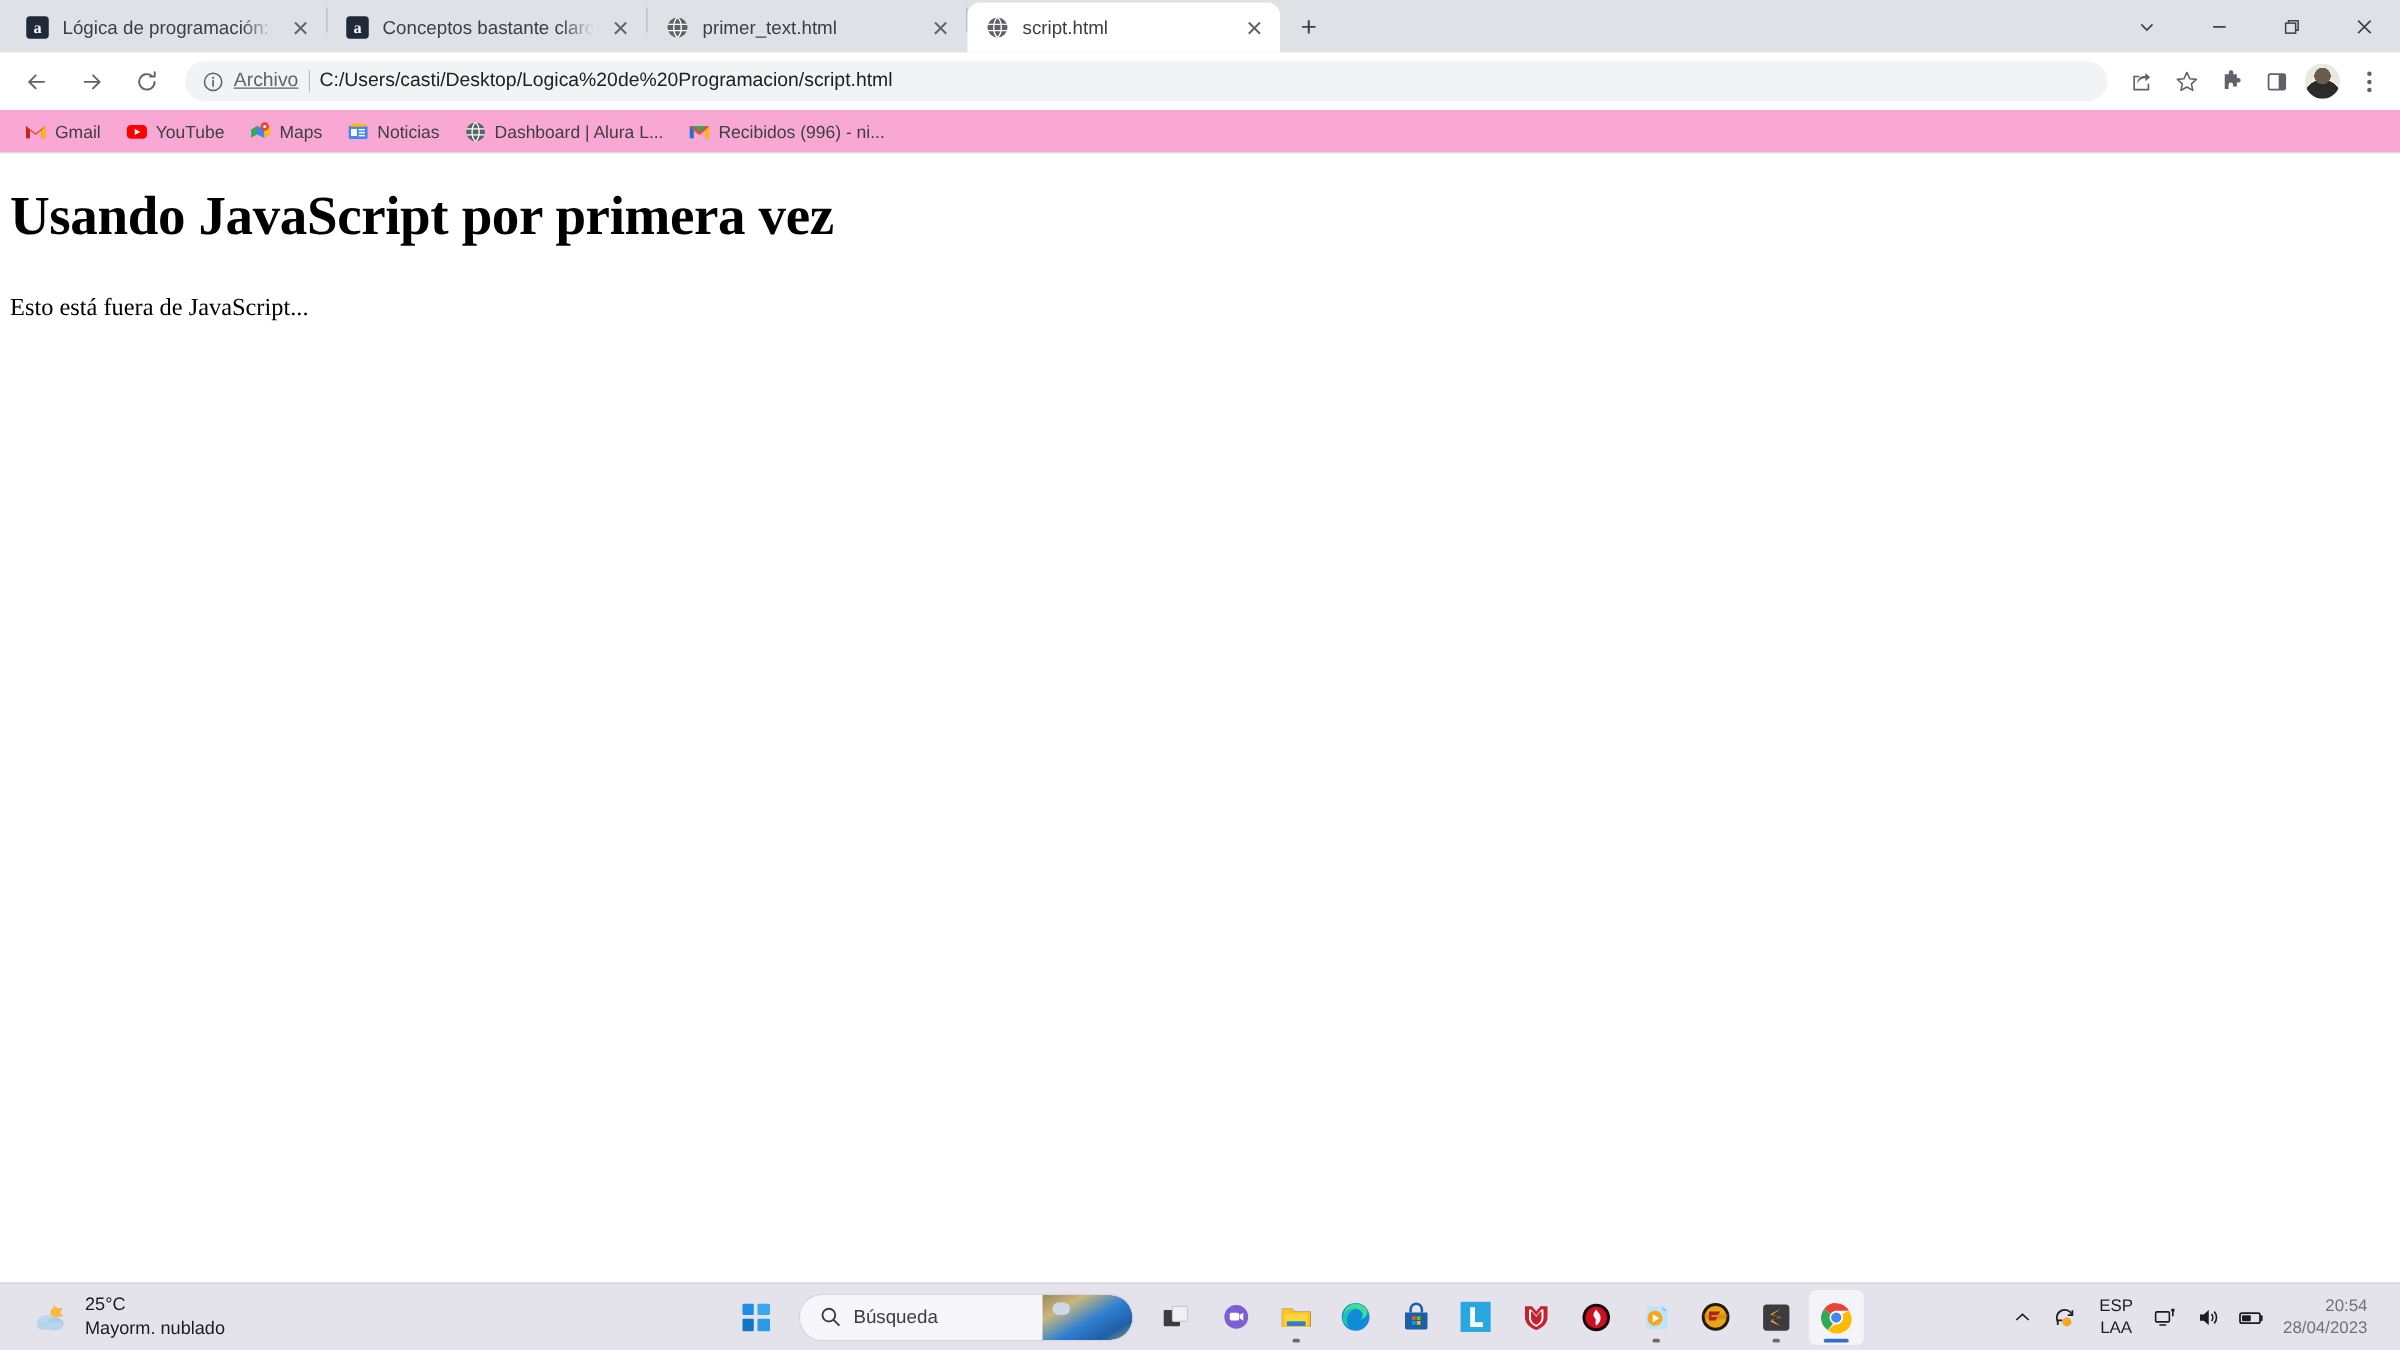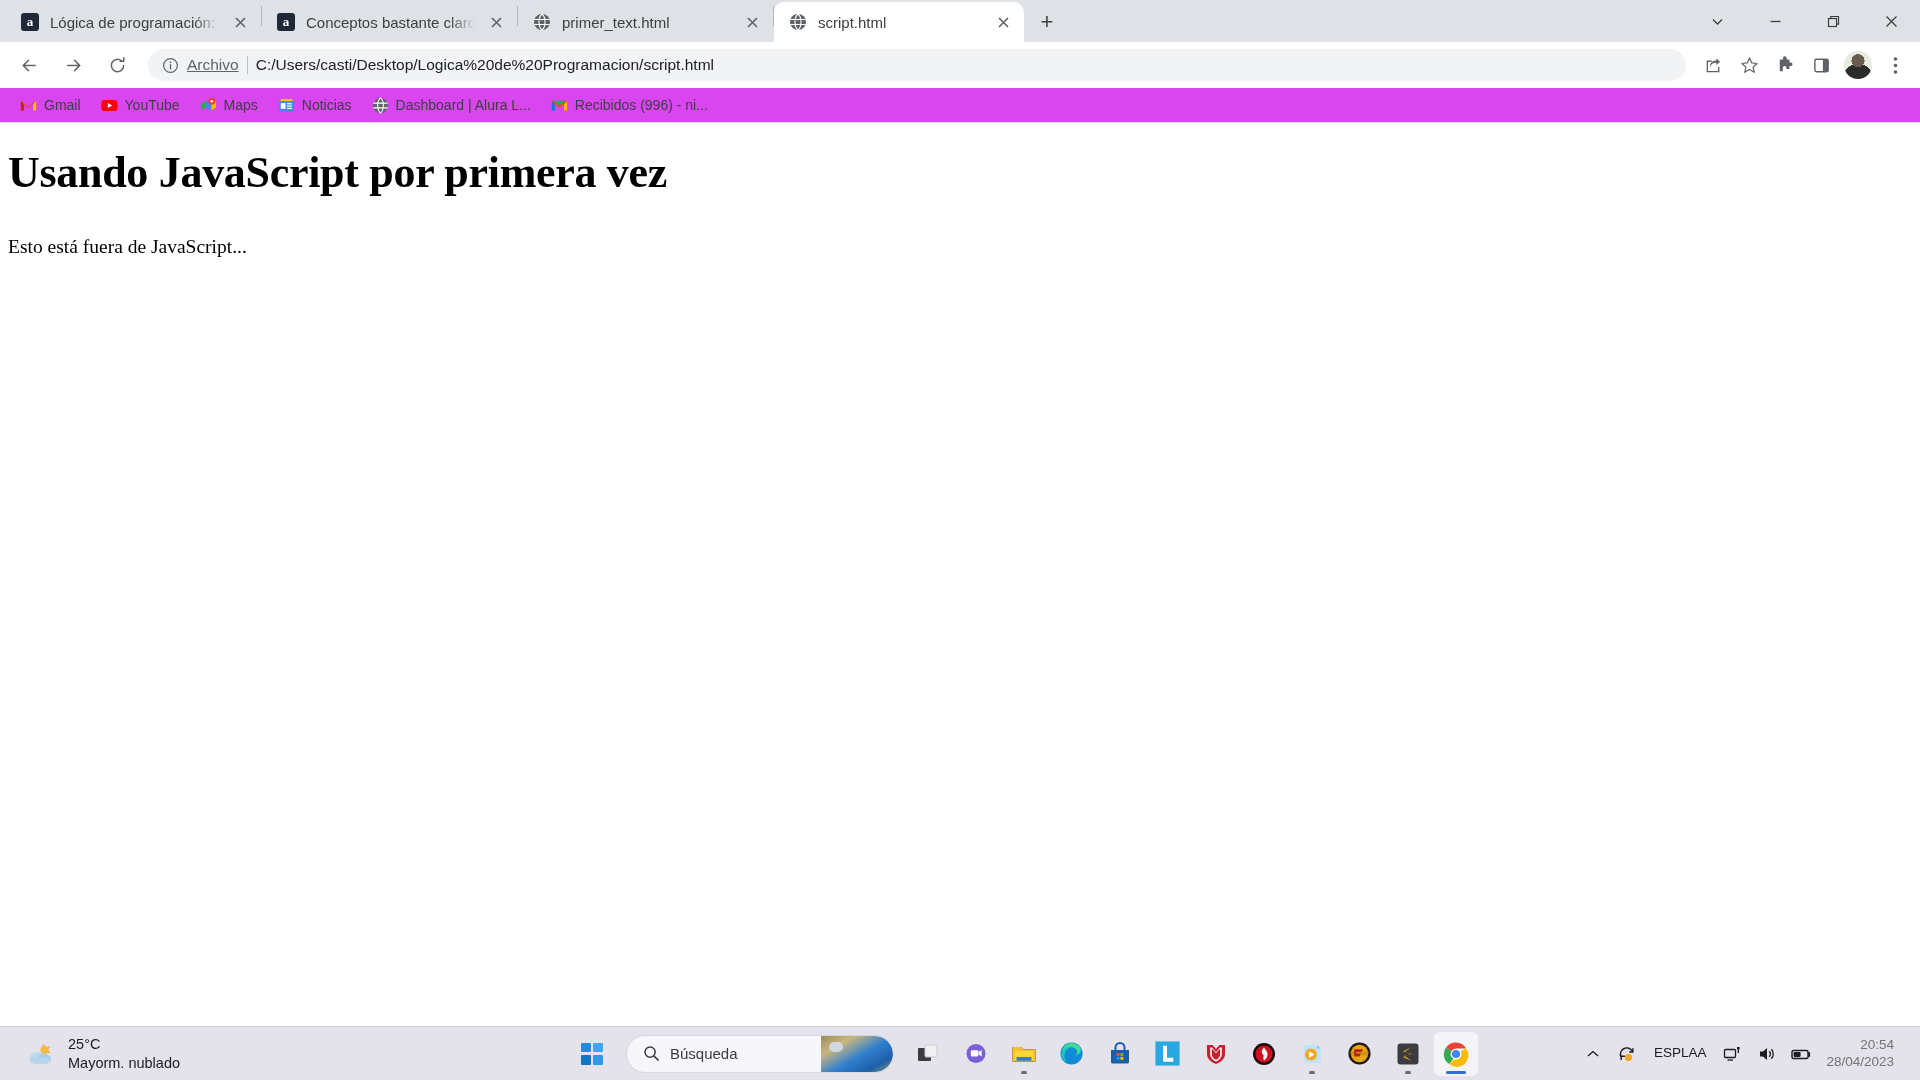--- a/index.html
+++ b/index.html
@@ -65,21 +65,21 @@
   .tb-icon { width:34px;height:34px;display:flex;align-items:center;justify-content:center;color:#5f6368;flex:0 0 34px; }
   .avatar {
     width:28px;height:28px;border-radius:50%;flex:0 0 28px;margin:0 4px;
     background: radial-gradient(circle at 50% 35%, #6b5b4e 0 28%, transparent 29%),
                 radial-gradient(circle at 50% 100%, #2b2b2b 0 48%, transparent 49%),
                 #e8eadd;
     overflow:hidden;
   }
 
   
-  .bookmarks { height:34px; background:#d946ef; display:flex; align-items:center; padding:0 12px; gap:4px; flex:0 0 34px; }
+  .bookmarks { height:34px; background:#f9a8d4; display:flex; align-items:center; padding:0 12px; gap:4px; flex:0 0 34px; }
   .bm { display:flex;align-items:center;gap:7px;padding:4px 8px;border-radius:4px;font-size:14px;color:#3c4043;white-space:nowrap; }
   .bm-ico { width:17px;height:17px;flex:0 0 17px;display:flex;align-items:center;justify-content:center; }
   .toolbar-shadow { height:1px; background:#dadce0; flex:0 0 1px; }
 
   
   .page { flex:1; background:#fff; padding: 8px 8px; overflow:hidden; font-family:"Liberation Serif", serif; }
   .page h1 { font-size:44px; font-weight:bold; color:#000; margin: 16px 0 0 0; letter-spacing:-0.3px; }
   .page p { font-size:19.5px; color:#000; margin: 38px 0 0 0; }
 
   
@@ -121,21 +121,21 @@
   .tbapp { width:44px;height:44px;display:flex;align-items:center;justify-content:center;border-radius:6px;position:relative; }
   .tbapp.active { background:#f4f3f8; }
   .tbapp .dot {
     position:absolute; bottom:2px; left:50%; transform:translateX(-50%);
     width:6px;height:3px;border-radius:2px;background:#6b6a70;
   }
   .tbapp.active .dot { width:20px; height:3px; background:#2f6fd0; }
 
   .tb-right { display:flex; align-items:center; gap:4px; padding-right:16px; }
   .tray-ico { width:30px;height:34px;display:flex;align-items:center;justify-content:center;color:#1c1b1f; }
-  .kbd { display:flex;flex-direction:row;align-items:center;line-height:1.2;font-size:13.5px;color:#1c1b1f;padding:0 8px;text-align:center; }
+  .kbd { display:flex;flex-direction:column;align-items:center;line-height:1.2;font-size:13.5px;color:#1c1b1f;padding:0 8px;text-align:center; }
   .clock { display:flex;flex-direction:column;align-items:flex-end;line-height:1.25;font-size:13.5px;color:#737373;padding:0 10px 0 6px; }
 </style>
 </head>
 <body>
 
 <div id="browser">
 
   <div class="tabstrip">
 
     <div class="tab inactive">

